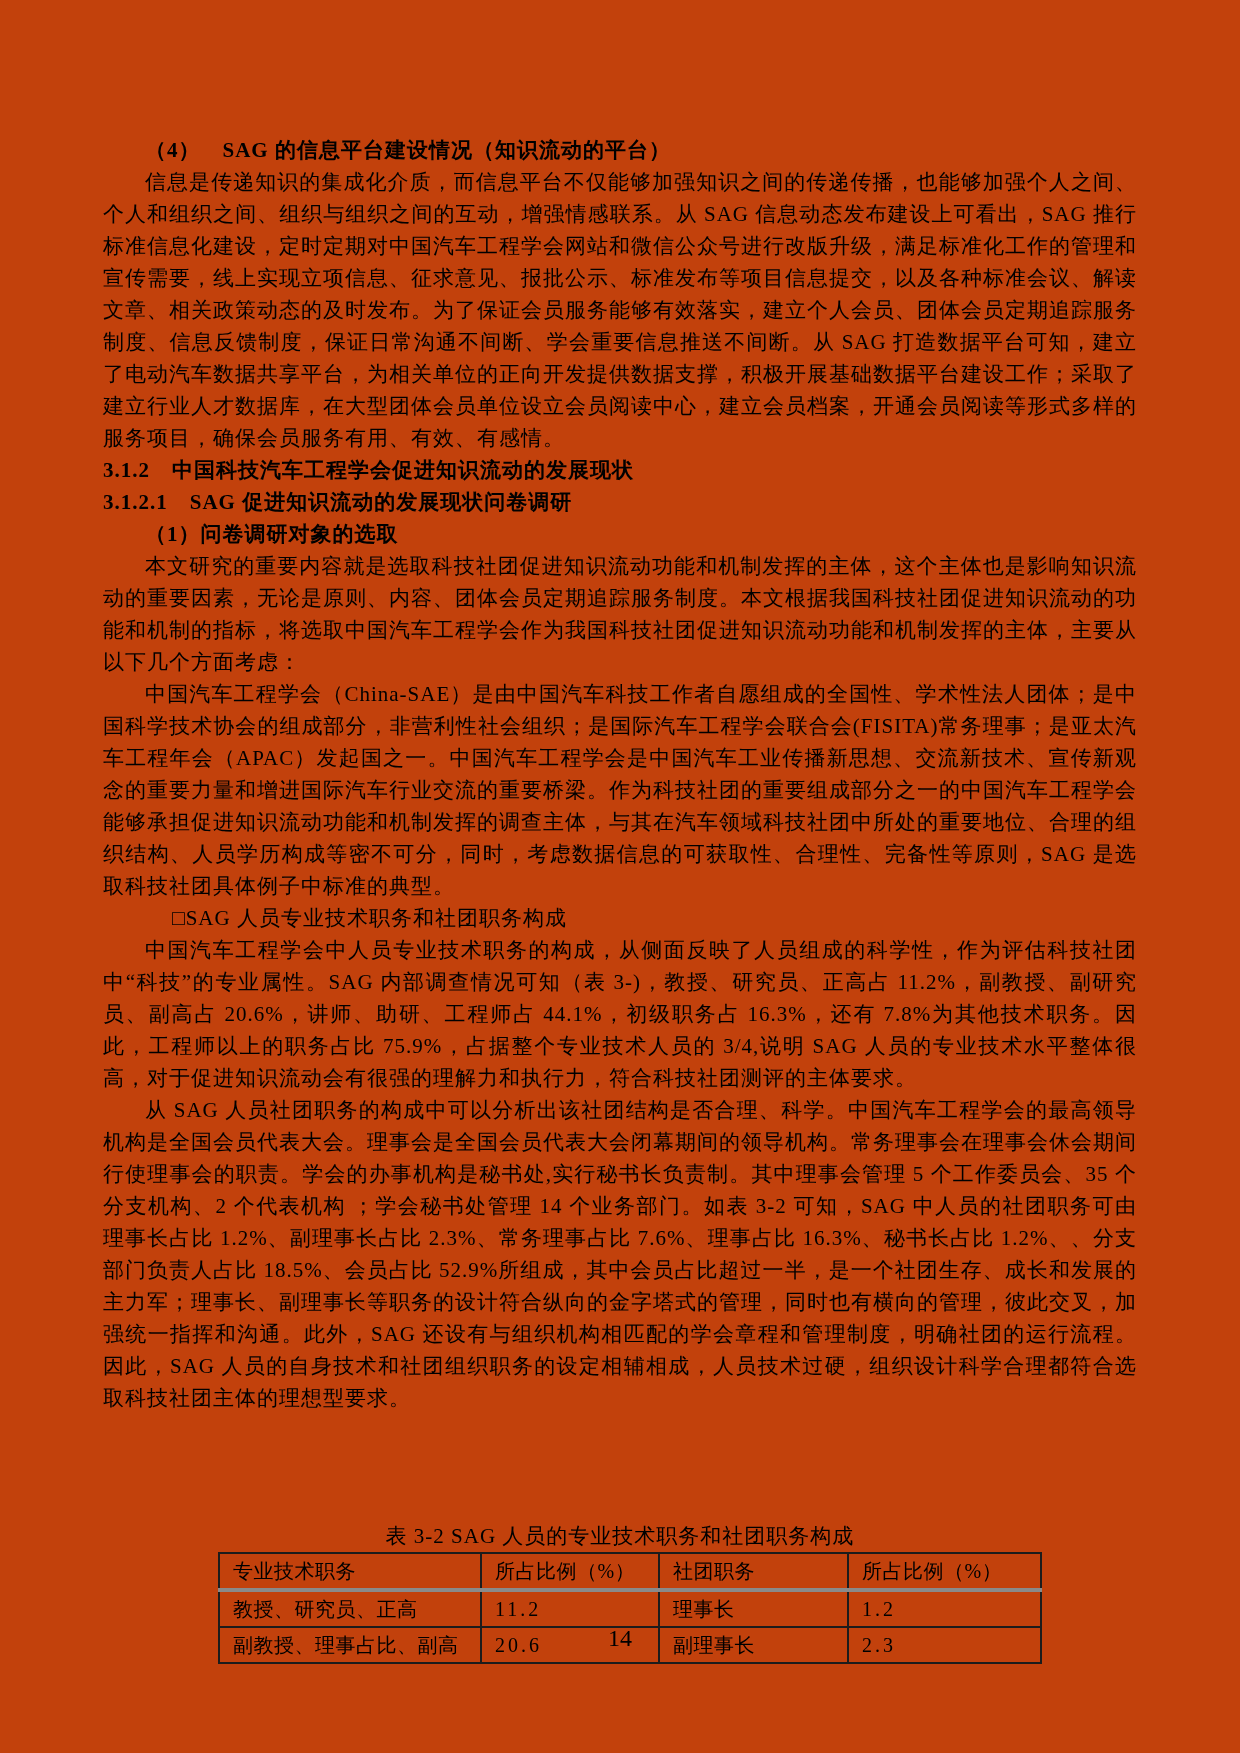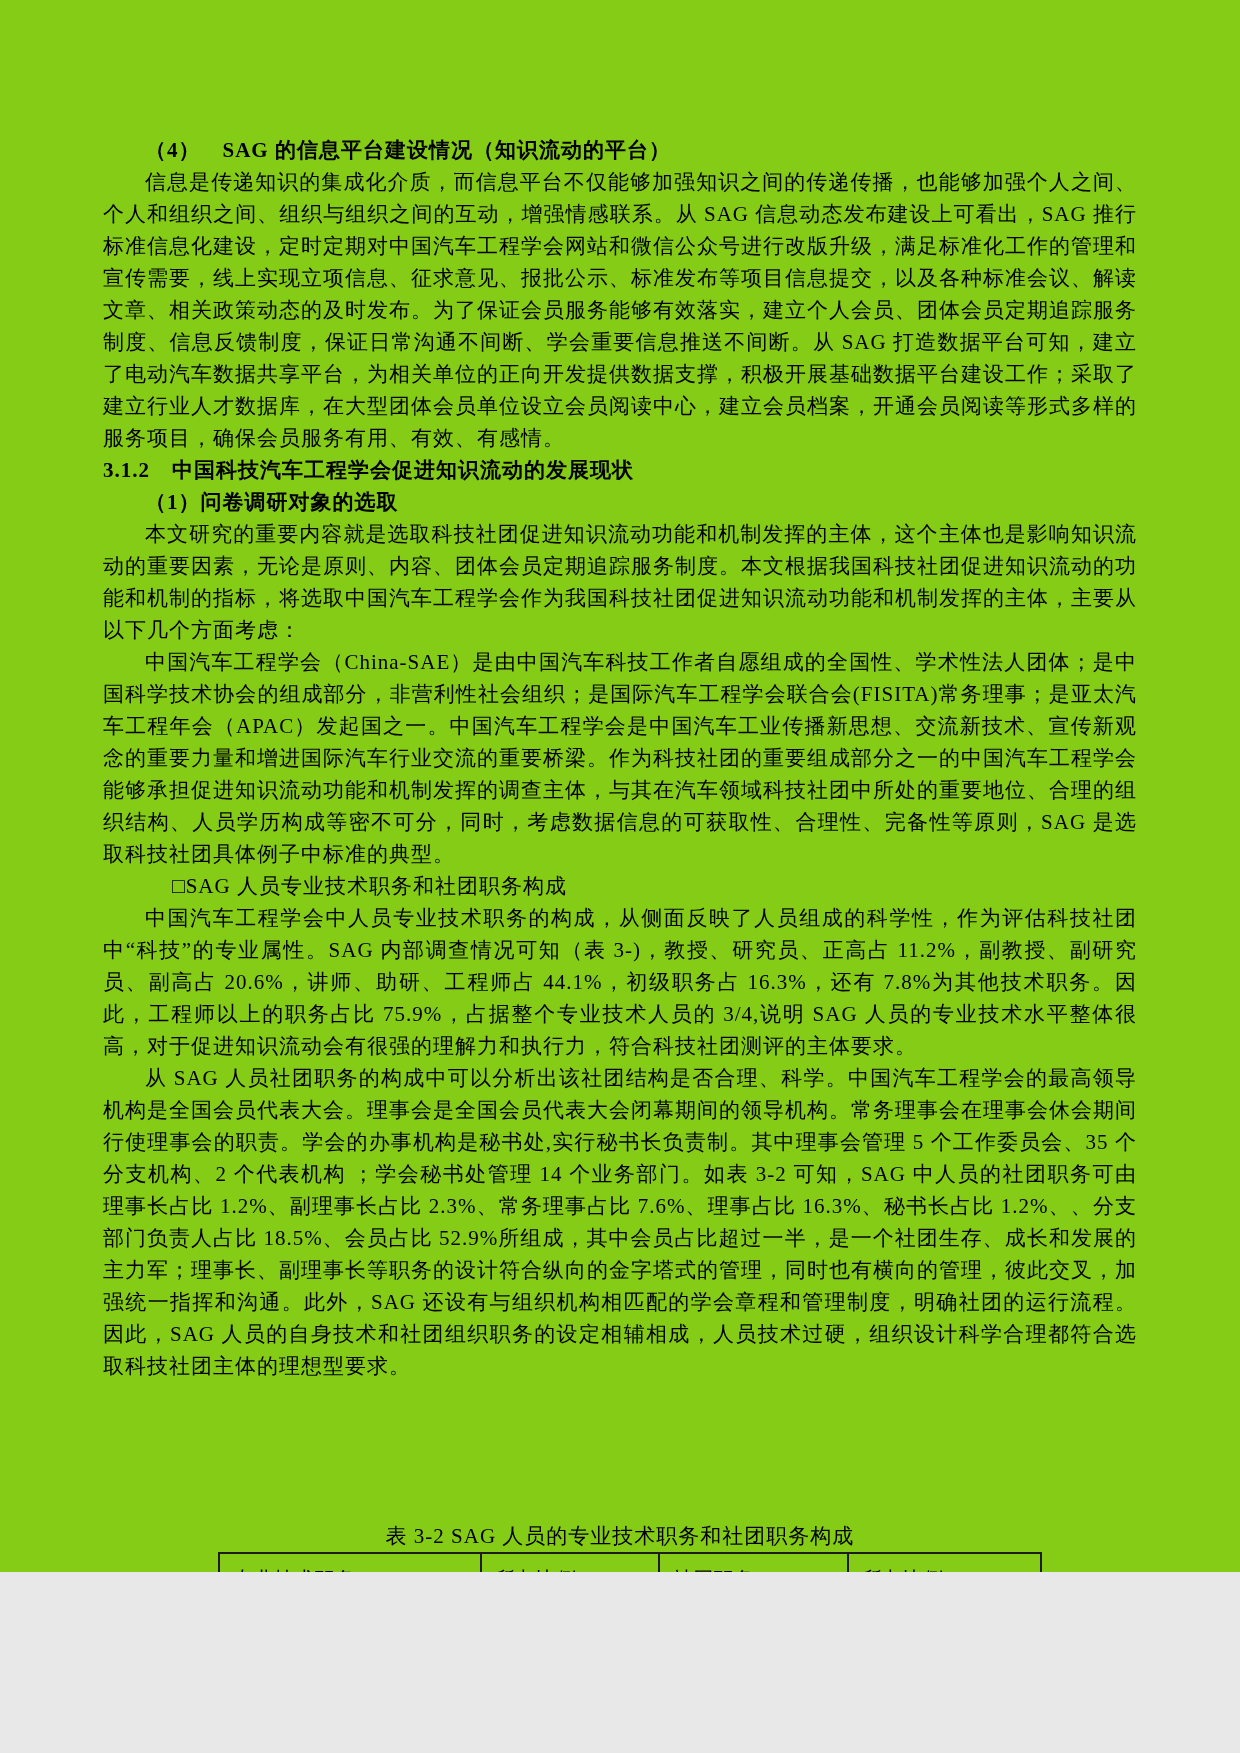--- a/index.html
+++ b/index.html
@@ -1,20 +1,20 @@
 <!DOCTYPE html>
 <html><head>
 <meta charset="utf-8">
 <style>
   html,body{margin:0;padding:0;background:#e8e8e8;}
   .page{
     position:relative;
-    width:1240px;height:1572px;
+    width:1240px;height:1753px;
     margin:0 auto;
-    background:#84cc16;
+    background:#c2410c;
     color:#000;
     font-family:"Liberation Serif","DejaVu Serif",serif;
     overflow:hidden;
   }
   .content{
     position:absolute;
     left:103px;top:134px;
     width:1034px;
   }
   .content p{
@@ -50,21 +50,21 @@
   table.doc-table col.c2{width:178px;}
   table.doc-table col.c3{width:189px;}
   table.doc-table col.c4{width:193px;}
   table.doc-table th,
   table.doc-table td{
     border:2px solid #1c1c1c;
     font-size:20px;
     font-weight:normal;
     text-align:left;
     vertical-align:middle;
-    padding:9px 13px;
+    padding:1px 13px;
     height:32px;
     letter-spacing:0.5px;
   }
   table.doc-table thead th{
     border-bottom:4px solid #8a8a8a;
   }
   table.doc-table td.num{
     letter-spacing:3px;
   }
   .page-num{
@@ -81,20 +81,21 @@
 
 <div class="page">
   <div class="content">
 
     <p class="h-bold indent2">（4）　SAG 的信息平台建设情况（知识流动的平台）</p>
 
     <p class="just indent2">信息是传递知识的集成化介质，而信息平台不仅能够加强知识之间的传递传播，也能够加强个人之间、个人和组织之间、组织与组织之间的互动，增强情感联系。从 SAG 信息动态发布建设上可看出，SAG 推行标准信息化建设，定时定期对中国汽车工程学会网站和微信公众号进行改版升级，满足标准化工作的管理和宣传需要，线上实现立项信息、征求意见、报批公示、标准发布等项目信息提交，以及各种标准会议、解读文章、相关政策动态的及时发布。为了保证会员服务能够有效落实，建立个人会员、团体会员定期追踪服务制度、信息反馈制度，保证日常沟通不间断、学会重要信息推送不间断。从 SAG 打造数据平台可知，建立了电动汽车数据共享平台，为相关单位的正向开发提供数据支撑，积极开展基础数据平台建设工作；采取了建立行业人才数据库，在大型团体会员单位设立会员阅读中心，建立会员档案，开通会员阅读等形式多样的服务项目，确保会员服务有用、有效、有感情。</p>
 
     <p class="h-bold">3.1.2　中国科技汽车工程学会促进知识流动的发展现状</p>
 
+    <p class="h-bold">3.1.2.1　SAG 促进知识流动的发展现状问卷调研</p>
 
     <p class="h-bold indent2">（1）问卷调研对象的选取</p>
 
     <p class="just indent2">本文研究的重要内容就是选取科技社团促进知识流动功能和机制发挥的主体，这个主体也是影响知识流动的重要因素，无论是原则、内容、团体会员定期追踪服务制度。本文根据我国科技社团促进知识流动的功能和机制的指标，将选取中国汽车工程学会作为我国科技社团促进知识流动功能和机制发挥的主体，主要从以下几个方面考虑：</p>
 
     <p class="just indent2">中国汽车工程学会（China-SAE）是由中国汽车科技工作者自愿组成的全国性、学术性法人团体；是中国科学技术协会的组成部分，非营利性社会组织；是国际汽车工程学会联合会(FISITA)常务理事；是亚太汽车工程年会（APAC）发起国之一。中国汽车工程学会是中国汽车工业传播新思想、交流新技术、宣传新观念的重要力量和增进国际汽车行业交流的重要桥梁。作为科技社团的重要组成部分之一的中国汽车工程学会能够承担促进知识流动功能和机制发挥的调查主体，与其在汽车领域科技社团中所处的重要地位、合理的组织结构、人员学历构成等密不可分，同时，考虑数据信息的可获取性、合理性、完备性等原则，SAG 是选取科技社团具体例子中标准的典型。</p>
 
     <p class="indent3">□SAG 人员专业技术职务和社团职务构成</p>
 
     <p class="just indent2">中国汽车工程学会中人员专业技术职务的构成，从侧面反映了人员组成的科学性，作为评估科技社团中“科技”的专业属性。SAG 内部调查情况可知（表 3-)，教授、研究员、正高占 11.2%，副教授、副研究员、副高占 20.6%，讲师、助研、工程师占 44.1%，初级职务占 16.3%，还有 7.8%为其他技术职务。因此，工程师以上的职务占比 75.9%，占据整个专业技术人员的 3/4,说明 SAG 人员的专业技术水平整体很高，对于促进知识流动会有很强的理解力和执行力，符合科技社团测评的主体要求。</p>

